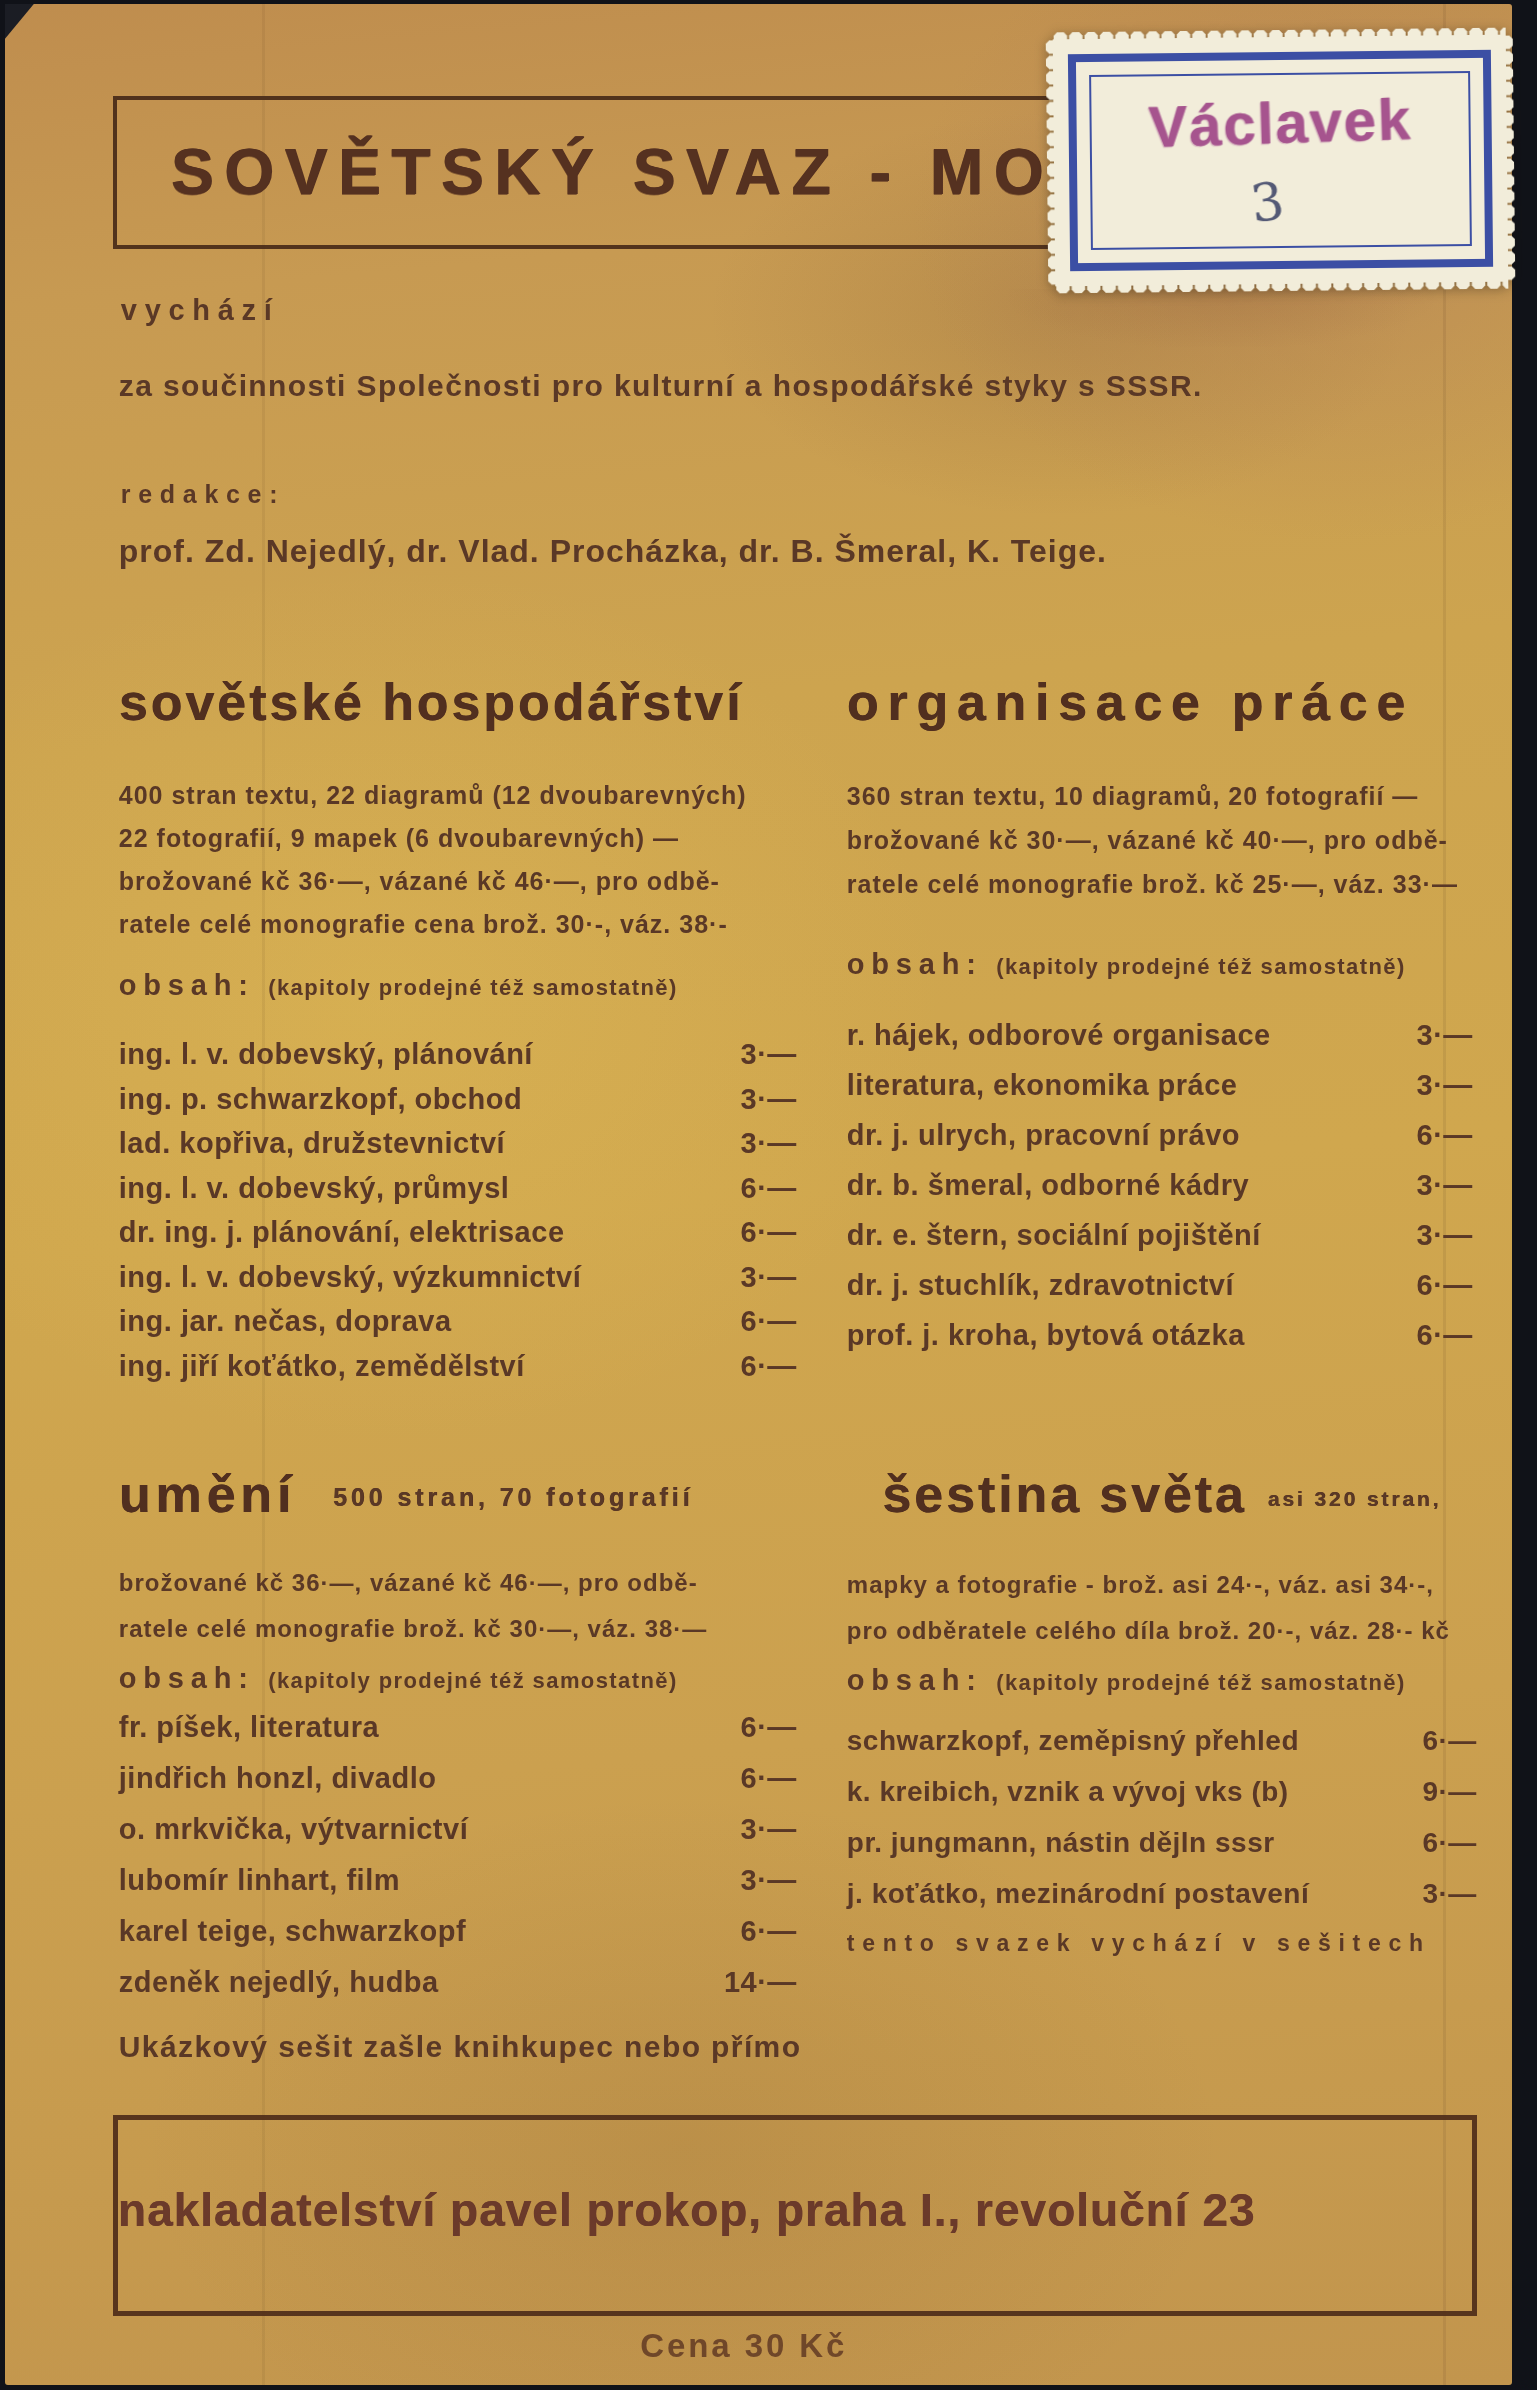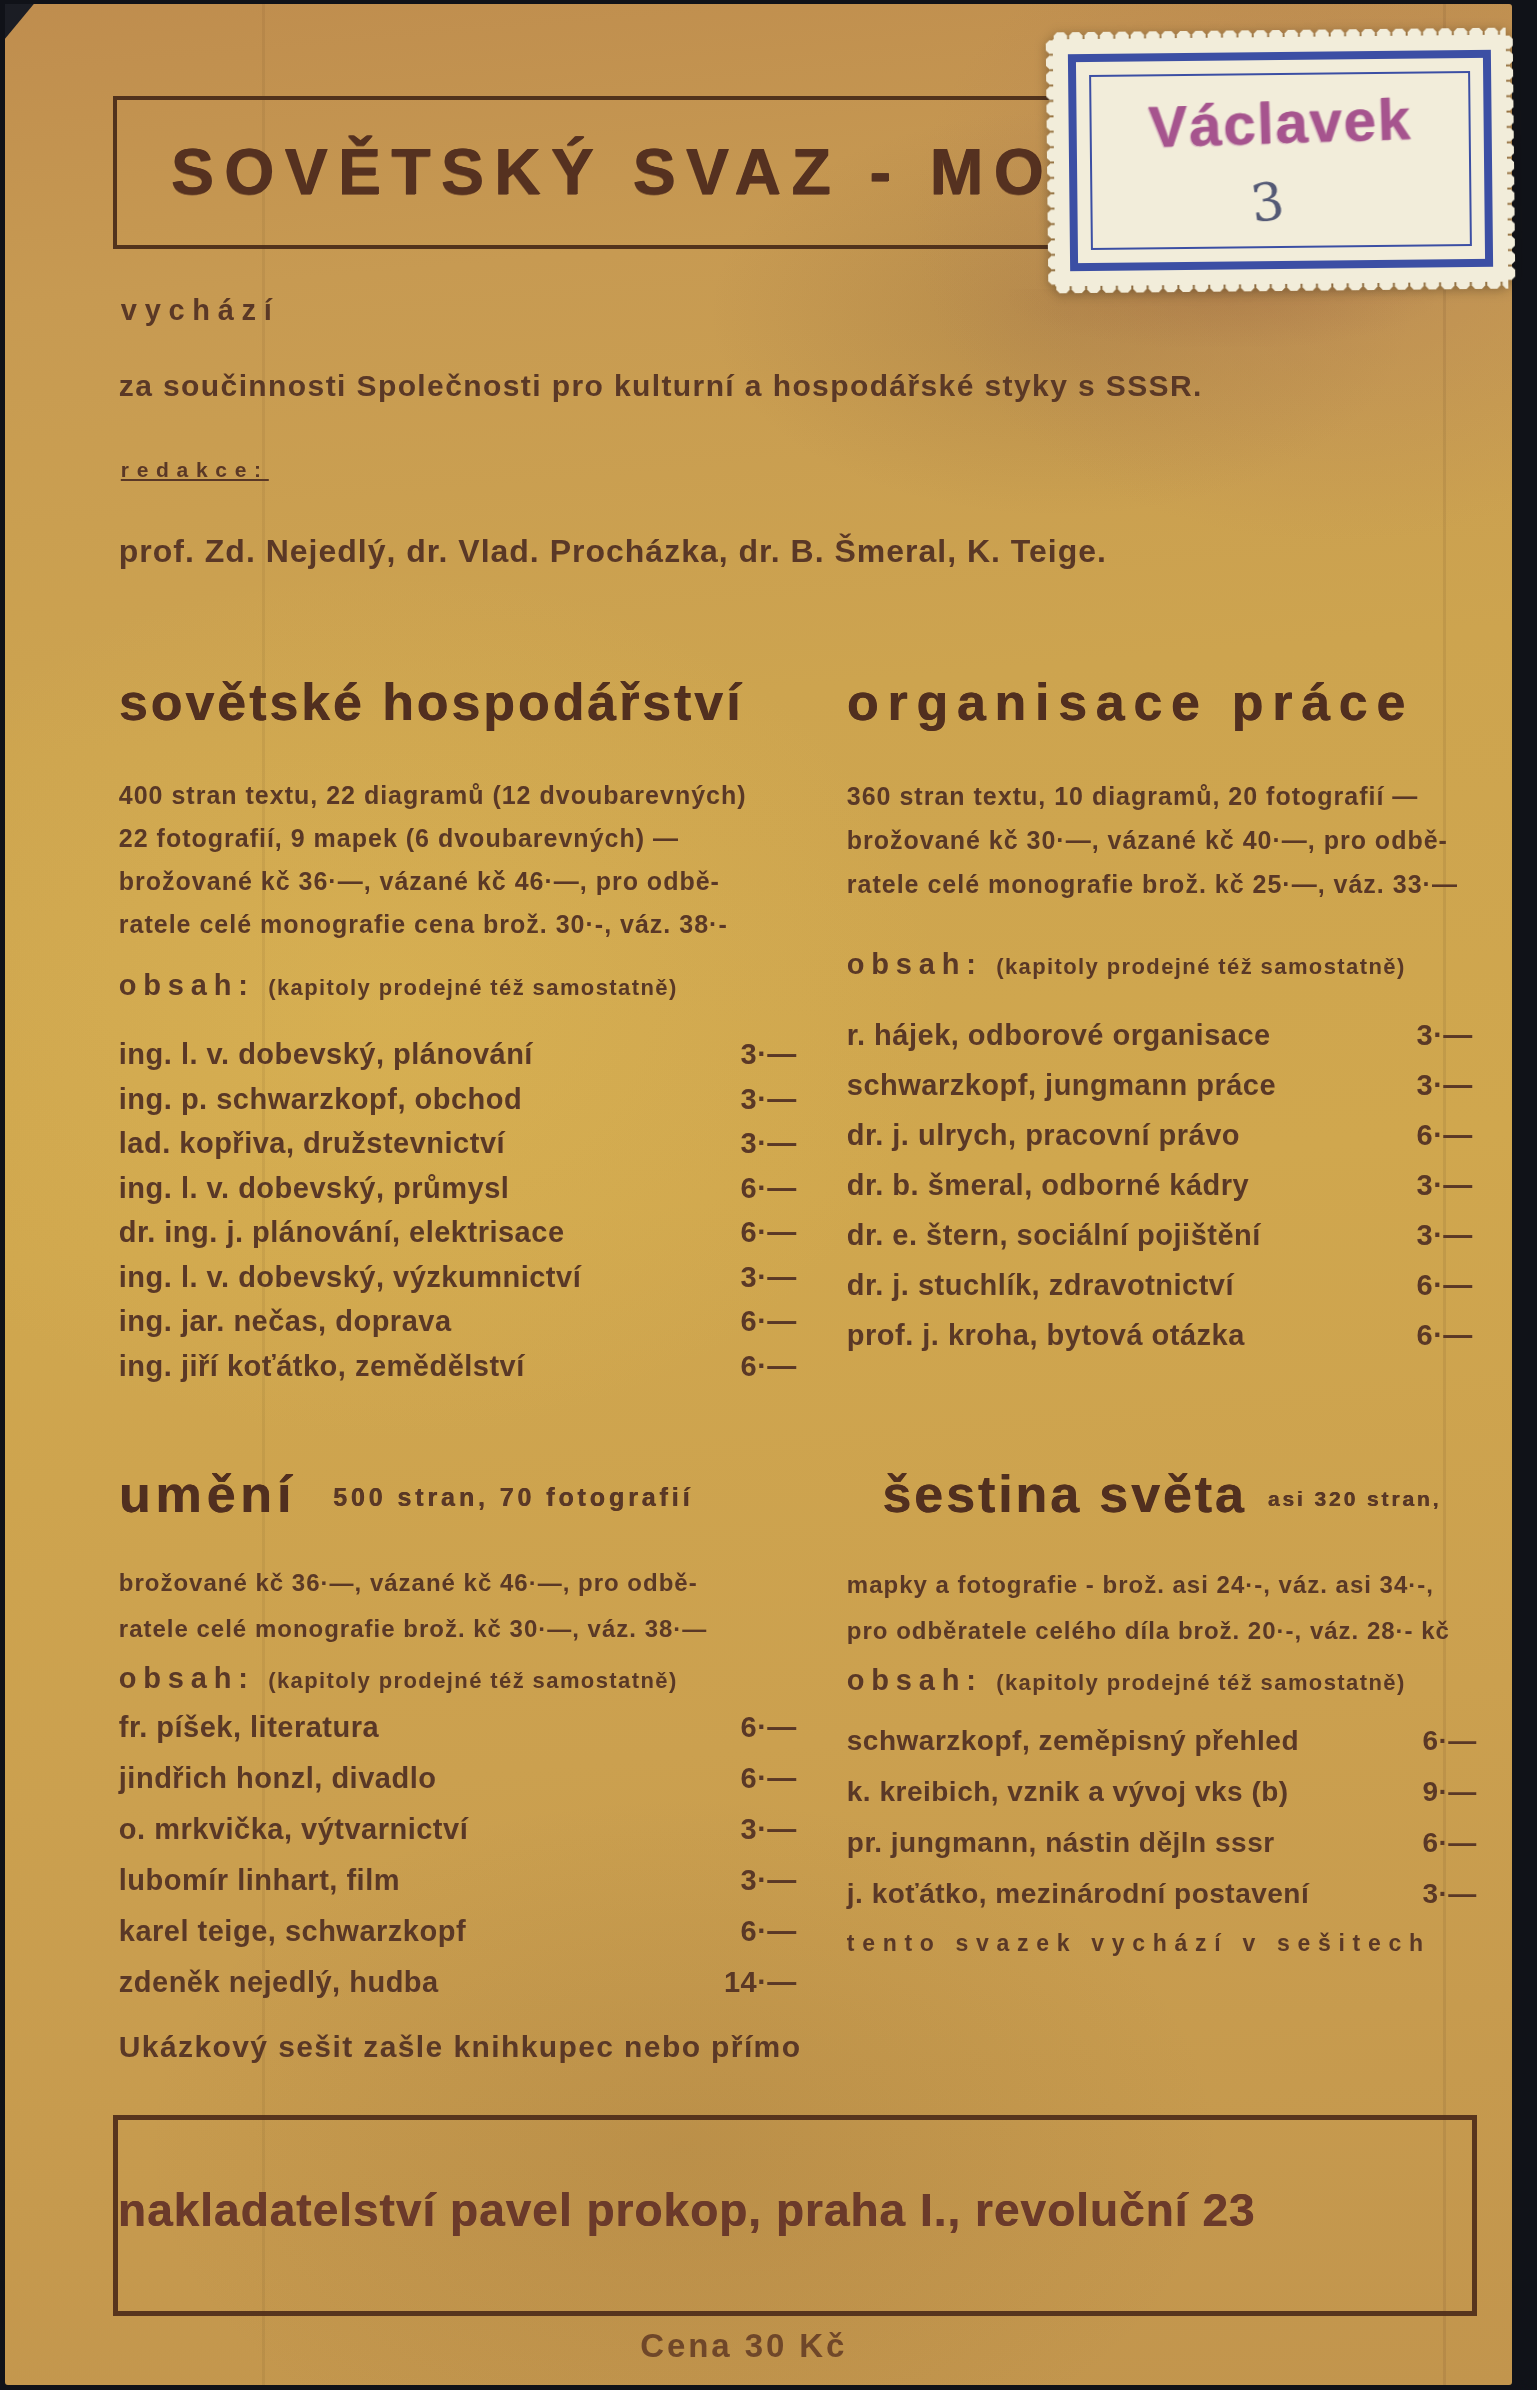--- a/index.html
+++ b/index.html
@@ -53,21 +53,21 @@
     font-size:58px;letter-spacing:1.9px;color:#a6548e;transform:rotate(-1.2deg);
     text-shadow:1px 0 0 rgba(166,84,142,.55),-1px 1px 1px rgba(166,84,142,.35);}
   .stamp-number{position:absolute;left:-27px;right:0;top:143px;text-align:center;
     font-family:"DejaVu Serif",serif;font-weight:400;font-size:52px;color:#434a6b;
     transform:rotate(-7deg);opacity:.9;}
 
   
   .line{position:absolute;white-space:nowrap;}
   .l-vychazi{left:116px;top:290px;font-size:29px;letter-spacing:7.7px;}
   .l-soucinnost{left:114px;top:365px;font-size:30px;letter-spacing:1.4px;}
-  .l-redakce{left:116px;top:454px;font-size:21px;letter-spacing:7.7px;text-decoration:underline;}
+  .l-redakce{left:116px;top:476px;font-size:25px;letter-spacing:7.7px;}
   .l-names{left:114px;top:529px;font-size:32px;letter-spacing:1px;}
 
   
   .sec{position:absolute;}
   .sec0{left:114px;top:668px;width:678px;}
   .sec1{left:842px;top:668px;width:626px;}
   .sec2{left:114px;top:1460px;width:678px;}
   .sec3{left:842px;top:1460px;width:630px;}
   .sec-title{margin:0;font-size:52px;line-height:60px;letter-spacing:2.9px;color:#512f1f;white-space:nowrap;
     text-shadow:0.5px 0 0 #512f1f;}
@@ -190,21 +190,21 @@
         <p class="desc-line">brožované kč 30·—, vázané kč 40·—, pro odbě-</p>
         <p class="desc-line">ratele celé monografie brož. kč 25·—, váz. 33·—</p>
       </div>
     <div class="obsah"><span class="obsah-label">obsah:</span><span class="obsah-note">(kapitoly prodejné též samostatně)</span></div>
     <div class="items">
         <div class="row">
           <span class="row-t">r. hájek, odborové organisace</span>
           <span class="row-p">3·—</span>
         </div>
         <div class="row">
-          <span class="row-t">schwarzkopf, jungmann práce</span>
+          <span class="row-t">literatura, ekonomika práce</span>
           <span class="row-p">3·—</span>
         </div>
         <div class="row">
           <span class="row-t">dr. j. ulrych, pracovní právo</span>
           <span class="row-p">6·—</span>
         </div>
         <div class="row">
           <span class="row-t">dr. b. šmeral, odborné kádry</span>
           <span class="row-p">3·—</span>
         </div>

